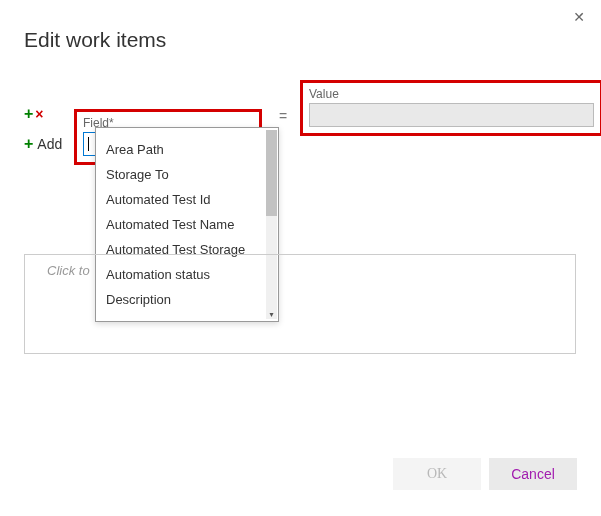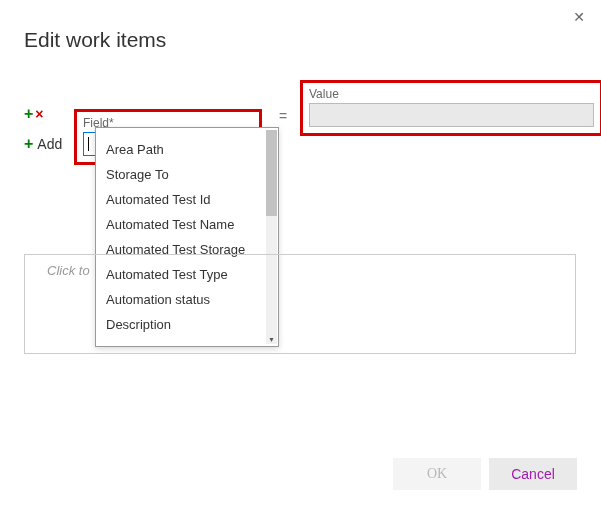--- a/index.html
+++ b/index.html
@@ -210,21 +210,20 @@
   <div class="field-label">Value</div>
   <div class="value-input"></div>
 </div>
 
 <div class="dropdown">
   <div class="item">Area Path</div>
   <div class="item">Storage To</div>
   <div class="item">Automated Test Id</div>
   <div class="item">Automated Test Name</div>
   <div class="item">Automated Test Storage</div>
-  <div class="item">Automated Test Type</div>
   <div class="item">Automation status</div>
   <div class="item">Description</div>
   <div class="scrollbar"></div>
   <div class="thumb"></div>
   <div class="down-arr">▾</div>
 </div>
 
 <div class="comment">
   <span>Click to</span>
 </div>

